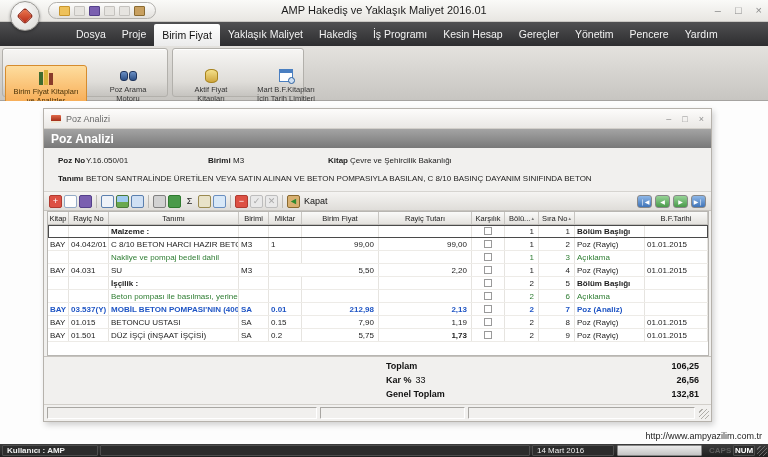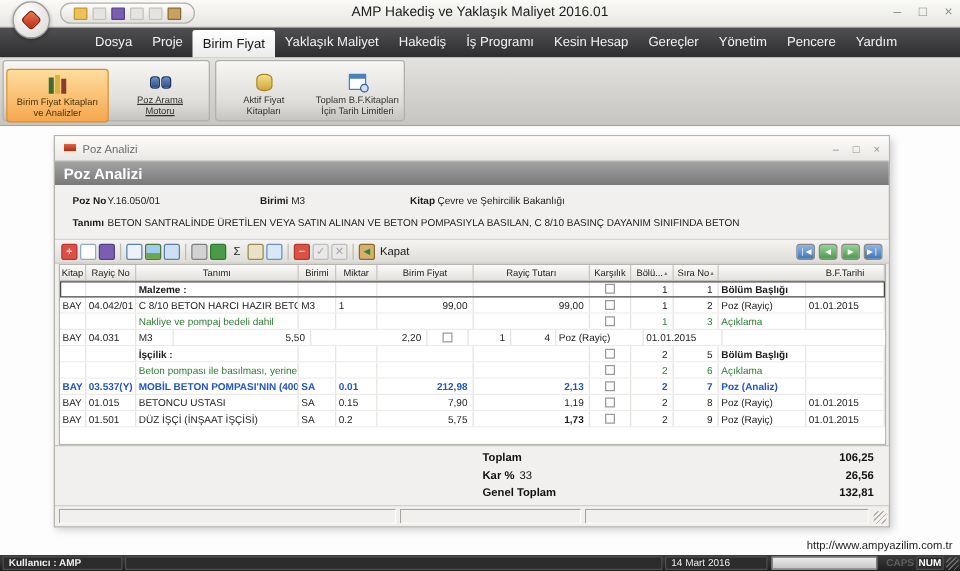--- a/index.html
+++ b/index.html
@@ -32,27 +32,27 @@
   .menu-item { color:#f2f2f2; font-size:10.5px; padding:0 8px; display:flex; align-items:center; }
   .menu-item.active { background:linear-gradient(#ffffff,#ebebeb); color:#111;
     border-radius:2px 2px 0 0; margin-top:2px; }
 
   
   .ribbon { position:absolute; left:0; top:46px; width:768px; height:55px;
     background:linear-gradient(#e4e2de,#c7c5c1); border-bottom:1px solid #a5a3a0; }
   .ribbon-group { position:absolute; top:2px; height:49px; border:1px solid #b2b0ab;
     border-radius:3px; background:linear-gradient(#f7f6f4,#dfddd9 70%,#c6c4c0);
     box-shadow:inset 0 1px 0 #fff; }
-  .rg1 { left:2px; width:166px; } .rg2 { left:172px; width:152px; }
-  .ribbon-btn { position:absolute; top:6px; height:43px; display:flex; flex-direction:column;
+  .rg1 { left:2px; width:166px; } .rg2 { left:172px; width:132px; }
+  .ribbon-btn { position:absolute; top:16px; height:43px; display:flex; flex-direction:column;
     align-items:center; justify-content:flex-start; font-size:7.5px; color:#333;
     text-align:center; line-height:9px; border-radius:3px; padding-top:2px; }
   .ribbon-btn.active { background:linear-gradient(#fedd9e,#f6a74e); border:1px solid #d68c2e;
     color:#4a3208; }
-  .rb1 { left:2px; width:82px; } .rb2 { left:86px; width:78px;text-decoration:underline; }
+  .rb1 { left:2px; width:82px; } .rb2 { left:86px; width:78px; }
   .rb3 { left:2px; width:72px; } .rb4 { left:76px; width:74px; }
   .ribbon-icon { height:16px; margin:1px 0 2px; display:flex; align-items:flex-end; gap:1px; }
   .bk { width:4px; background:#3e6b2f; height:13px; }
   .bk2 { background:#d9b23a; height:15px; } .bk3 { background:#8a3b2a; height:12px; }
   .binoc { position:relative; width:17px; height:13px; margin:2px 0 3px; }
   .binoc i { position:absolute; width:8px; height:10px; top:2px; border-radius:3px;
     background:linear-gradient(#6a8fc4,#2c4f86); border:1px solid #20355c; }
   .binoc i:first-child { left:0; } .binoc i:last-child { right:0; }
   .db-icon { width:13px; height:14px; margin:2px 0 2px;
     background:linear-gradient(#f4e08a,#cfa63e); border:1px solid #a8841e;
@@ -211,21 +211,21 @@
     <div class="ribbon-btn rb3">
       <span class="db-icon"></span>
       <span>Aktif Fiyat</span>
       <span>Kitapları</span>
     </div>
     <div class="ribbon-btn rb4">
       <span class="cal-icon">
           <i></i>
           <u></u>
         </span>
-      <span>Toplam B.F.Kitapları</span>
+      <span>Mart B.F.Kitapları</span>
       <span>İçin Tarih Limitleri</span>
     </div>
   </div>
 </div>
 
 <div class="mdi">
   <div class="poz-window">
 
     <div class="poz-titlebar">
       <span class="book-icon-sm"></span>
@@ -339,20 +339,21 @@
               <span class="cb"></span>
             </div>
             <div class="td r" style="flex: 0 0 34px;">1</div>
             <div class="td r" style="flex: 0 0 36px;">3</div>
             <div class="td td-tip" style="flex: 0 0 70px;">Açıklama</div>
             <div class="td " style="flex: 0 0 63px;"></div>
           </div>
           <div class="trow ">
             <div class="td " style="flex: 0 0 21px;">BAY</div>
             <div class="td " style="flex: 0 0 40px;">04.031</div>
+            <div class="td td-tanim" style="flex: 0 0 130px;">SU</div>
             <div class="td " style="flex: 0 0 30px;">M3</div>
             <div class="td " style="flex: 0 0 33px; margin-top: 21px;">0.4</div>
             <div class="td r" style="flex: 0 0 77px;">5,50</div>
             <div class="td r" style="flex: 0 0 93px;">2,20</div>
             <div class="td c" style="flex: 0 0 33px;">
               <span class="cb"></span>
             </div>
             <div class="td r" style="flex: 0 0 34px;">1</div>
             <div class="td r" style="flex: 0 0 36px;">4</div>
             <div class="td td-tip" style="flex: 0 0 70px;">Poz (Rayiç)</div>

